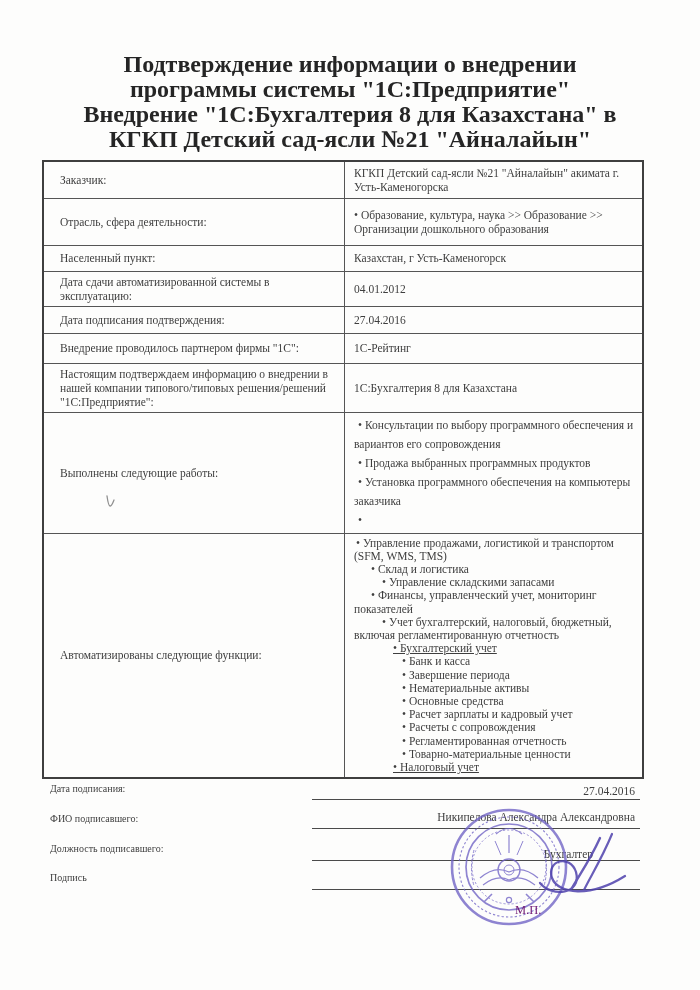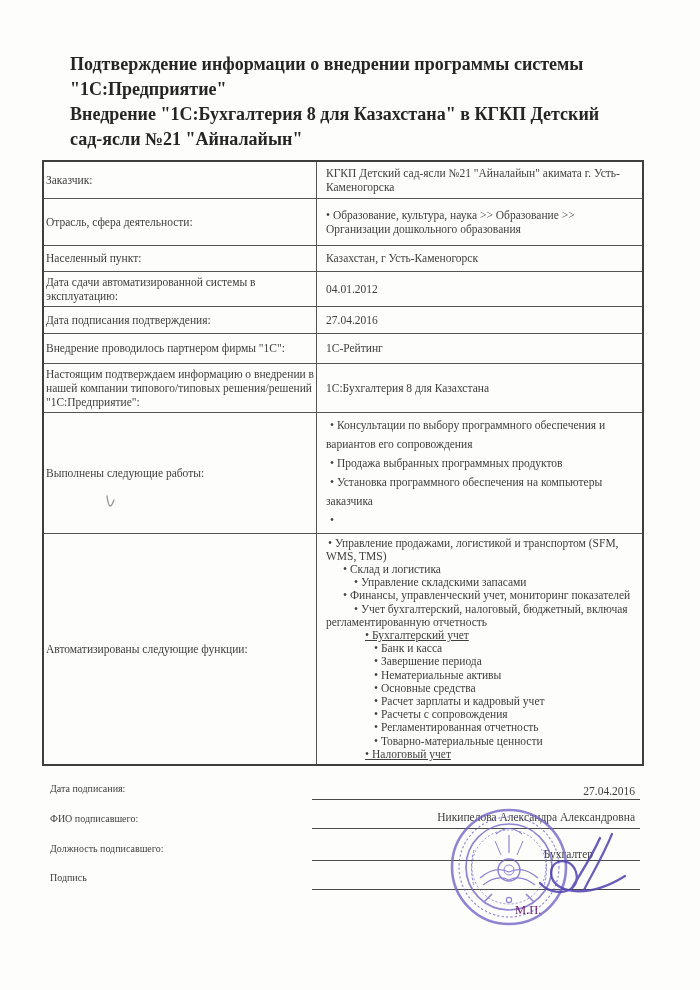--- a/index.html
+++ b/index.html
@@ -4,30 +4,30 @@
 <style>
   html,body{margin:0;padding:0;}
   body{
     width:700px;height:990px;position:relative;overflow:hidden;
     background:#fdfdfc;
     font-family:"Liberation Serif","DejaVu Serif",serif;
     color:#3e3e3e;
   }
   .title{
     position:absolute;left:70px;top:52px;width:560px;
-    text-align:left;font-weight:bold;font-size:18px;line-height:25px;color:#252525;
+    text-align:center;font-weight:bold;font-size:24px;line-height:25px;color:#252525;
   }
   table.info{
     position:absolute;left:42px;top:160px;width:602px;
     border-collapse:collapse;table-layout:fixed;
     font-size:11.5px;line-height:14px;
   }
   table.info{border:2px solid #3f3f3f;}
   table.info td{border:1px solid #555;vertical-align:middle;}
-  td.lbl{width:268px;padding:3px 2px;}
+  td.lbl{width:268px;padding:3px 16px;}
   td.val{padding:3px 5px 3px 9px;}
   .li{line-height:13.2px;}
   .lv0{text-indent:2px;}
   .lv1{text-indent:17px;}
   .lv2{text-indent:28px;}
   .lv3{text-indent:39px;text-decoration:underline;}
   .lv4{text-indent:48px;}
   .wk{line-height:19px;text-indent:4px;}
   .footer{position:absolute;left:0;top:775px;width:700px;height:215px;}
   .f-label{position:absolute;left:50px;font-size:10px;}

